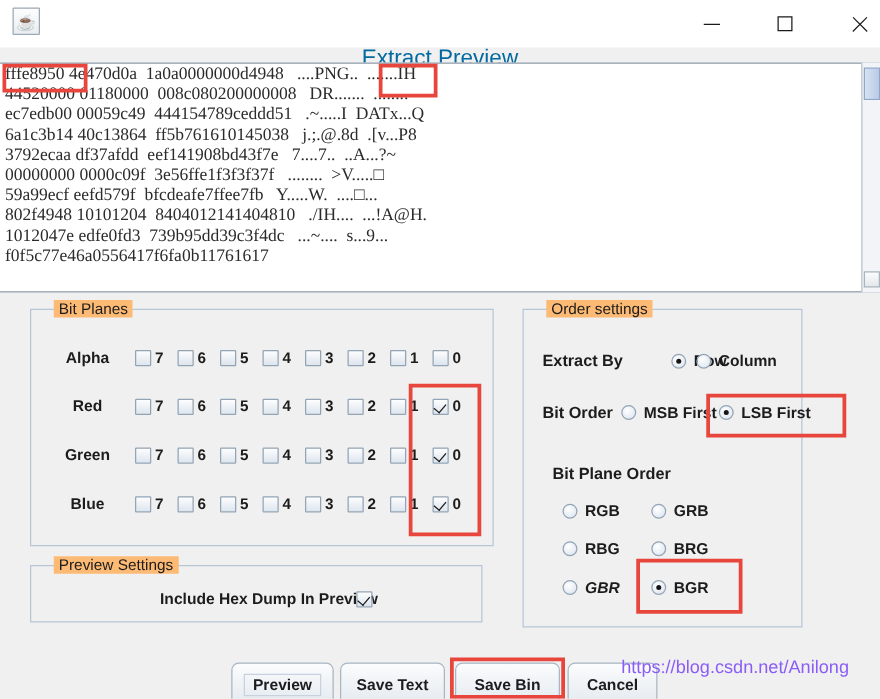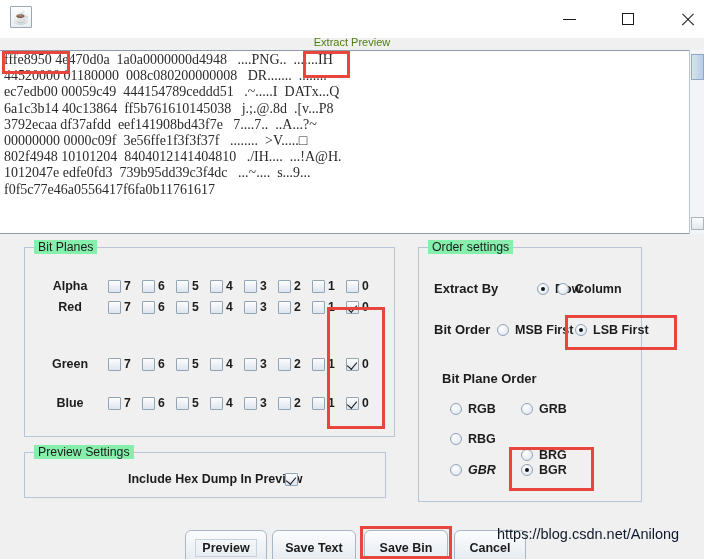--- a/index.html
+++ b/index.html
@@ -77,22 +77,22 @@
   }
   #btn-close .glyph::before { transform: rotate(45deg); }
   #btn-close .glyph::after  { transform: rotate(-45deg); }
 
   
   #preview-title {
     position: absolute;
     left: 0; top: 36px;
     width: 704px;
     text-align: center;
-    font-size: 11px;
-    color: #4d7c0f;
+    font-size: 18px;
+    color: #0369a1;
     font-weight: normal;
   }
 
   
   #hex-panel {
     position: absolute;
     left: 0; top: 50px;
     width: 704px; height: 184px;
     background: #ffffff;
     border: 1px solid #8d9aa8;
@@ -145,22 +145,22 @@
 
   
   .group {
     position: absolute;
     border: 1px solid #b7c6d6;
     background: #f0f0f0;
     box-sizing: border-box;
   }
   .group-title {
     position: absolute;
-    top: -8px; left: 9px;
-    background: #86efac;
+    top: -8px; left: 18px;
+    background: #fdba74;
     padding: 0 4px;
     font-size: 12.3px;
     color: #1c1c1c;
   }
 
   #grp-bitplanes { left: 24px; top: 247px; width: 371px; height: 190px; }
   #grp-order     { left: 418px; top: 247px; width: 224px; height: 255px; }
   #grp-preview   { left: 24px; top: 452px; width: 362px; height: 46px; }
 
   
@@ -301,21 +301,21 @@
   #anno-bitcols  { left: 327px; top: 307px; width: 58px;  height: 122px; }
   #anno-lsb      { left: 565px; top: 315px; width: 112px; height: 35px; }
   #anno-bgr      { left: 509px; top: 447px; width: 85px;  height: 44px; }
   #anno-savebin  { left: 360px; top: 526px; width: 92px;  height: 33px; }
 
   
   #watermark {
     position: absolute;
     left: 497px; top: 526px;
     font-size: 14.5px;
-    color: #0f172a;
+    color: #8b5cf6;
     font-family: "Liberation Sans", sans-serif;
     white-space: nowrap;
     pointer-events: none;
   }
 </style>
 </head>
 <body>
 
 <div id="titlebar">
   <div id="app-icon">☕</div>
@@ -333,20 +333,21 @@
 <div id="preview-title">Extract Preview</div>
 
 <div id="hex-panel">
   <div id="hex-inner">
     <div class="hexrow">fffe8950 4e470d0a  1a0a0000000d4948   ....PNG..  .......IH</div>
     <div class="hexrow">44520000 01180000  008c080200000008   DR.......  ........</div>
     <div class="hexrow">ec7edb00 00059c49  444154789ceddd51   .~.....I  DATx...Q</div>
     <div class="hexrow">6a1c3b14 40c13864  ff5b761610145038   j.;.@.8d  .[v...P8</div>
     <div class="hexrow">3792ecaa df37afdd  eef141908bd43f7e   7....7..  ..A...?~</div>
     <div class="hexrow">00000000 0000c09f  3e56ffe1f3f3f37f   ........  &gt;V.....□</div>
+    <div class="hexrow">59a99ecf eefd579f  bfcdeafe7ffee7fb   Y.....W.  ....□...</div>
     <div class="hexrow">802f4948 10101204  8404012141404810   ./IH....  ...!A@H.</div>
     <div class="hexrow">1012047e edfe0fd3  739b95dd39c3f4dc   ...~....  s...9...</div>
     <div class="hexrow">f0f5c77e46a0556417f6fa0b11761617</div>
   </div>
 </div>
 <div id="hex-scroll">
   <div id="hex-scroll-thumb"></div>
   <div id="hex-scroll-down"></div>
 </div>
 
@@ -383,21 +384,21 @@
   <span class="bp-cell" style="left:288px;">
       <span class="cb"></span>
       <span class="bp-num">1</span>
     </span>
   <span class="bp-cell" style="left:322px;">
       <span class="cb"></span>
       <span class="bp-num">0</span>
     </span>
 </div>
 
-<div class="bp-row" style="left:24px; top:296px;padding-left:26px;">
+<div class="bp-row" style="left:24px; top:314px;padding-left:26px;">
   <span class="bp-label">Red</span>
   <span class="bp-cell" style="left:84px;">
       <span class="cb"></span>
       <span class="bp-num">7</span>
     </span>
   <span class="bp-cell" style="left:118px;">
       <span class="cb"></span>
       <span class="bp-num">6</span>
     </span>
   <span class="bp-cell" style="left:152px;">
@@ -529,21 +530,21 @@
   <span>RGB</span>
 </span>
 <span class="opt" style="left:521px; top:401px;">
   <span class="rd"></span>
   <span>GRB</span>
 </span>
 <span class="opt" style="left:450px; top:431px;">
   <span class="rd"></span>
   <span>RBG</span>
 </span>
-<span class="opt" style="left:521px; top:431px;margin-top:16px;">
+<span class="opt" style="left:521px; top:431px;">
   <span class="rd"></span>
   <span>BRG</span>
 </span>
 <span class="opt" style="left:450px; top:462px;font-style:italic;">
   <span class="rd"></span>
   <span>GBR</span>
 </span>
 <span class="opt" style="left:521px; top:462px;">
   <span class="rd sel"></span>
   <span>BGR</span>

